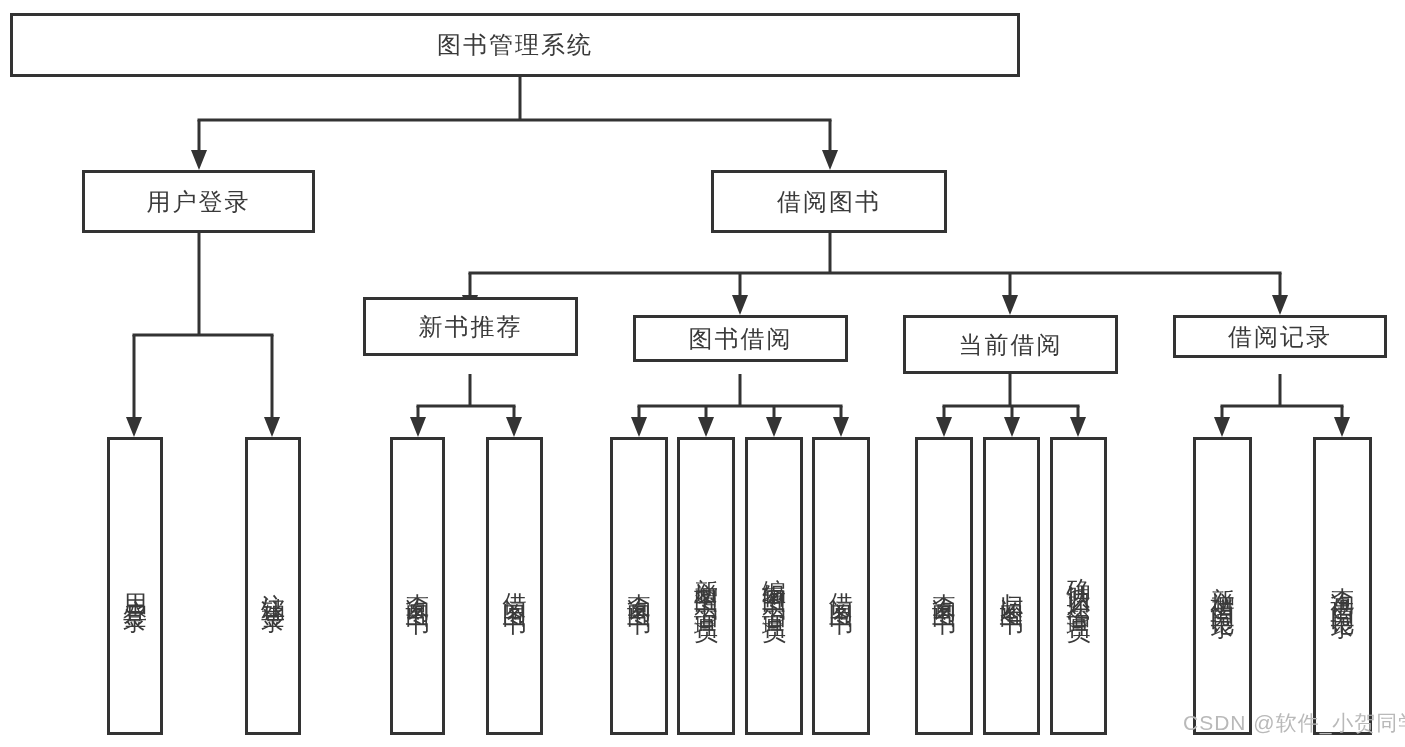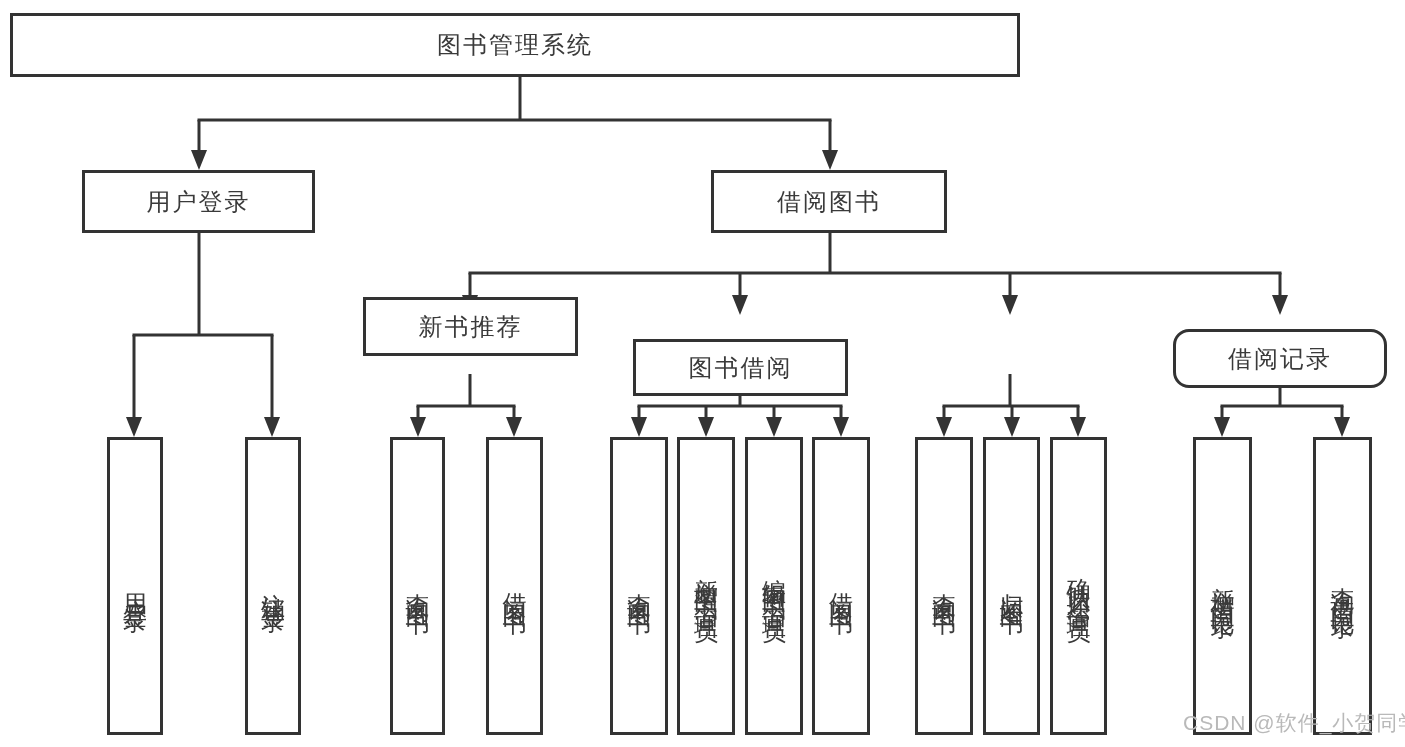--- a/index.html
+++ b/index.html
@@ -85,22 +85,23 @@
       <line x1="1342" y1="406" x2="1342" y2="419" stroke="#333333" stroke-width="3"></line>
       <polygon points="1334,417 1350,417 1342,437" fill="#333333"></polygon>
     </svg>
 
   <div class="node h-node" style="left:10px; top:13px; width:1010px; height:64px;">图书管理系统</div>
 
   <div class="node h-node" style="left:82px; top:170px; width:233px; height:63px;">用户登录</div>
   <div class="node h-node" style="left:711px; top:170px; width:236px; height:63px;">借阅图书</div>
 
   <div class="node h-node" style="left:363px; top:297px; width:215px; height:59px;">新书推荐</div>
-  <div class="node h-node" style="left:633px; top:315px; width:215px; height:57px;margin-top:24px;">图书借阅</div>
-  <div class="node h-node" style="left:1173px; top:329px; width:214px; height:59px;border-radius:16px;">借阅记录</div>
+  <div class="node h-node" style="left:633px; top:315px; width:215px; height:47px;">图书借阅</div>
+  <div class="node h-node" style="left:903px; top:315px; width:215px; height:59px;">当前借阅</div>
+  <div class="node h-node" style="left:1173px; top:315px; width:214px; height:43px;">借阅记录</div>
 
   <div class="node v-node" style="left:107px; top:437px; width:56px; height:298px;">用户登录</div>
   <div class="node v-node" style="left:245px; top:437px; width:56px; height:298px;">注销登录</div>
 
   <div class="node v-node" style="left:390px; top:437px; width:55px; height:298px;">查询图书</div>
   <div class="node v-node" style="left:486px; top:437px; width:57px; height:298px;">借阅图书</div>
 
   <div class="node v-node" style="left:610px; top:437px; width:58px; height:298px;">查询图书</div>
   <div class="node v-node" style="left:677px; top:437px; width:58px; height:298px;">新增图书（管理员）</div>
   <div class="node v-node" style="left:745px; top:437px; width:58px; height:298px;">编辑图书（管理员）</div>

